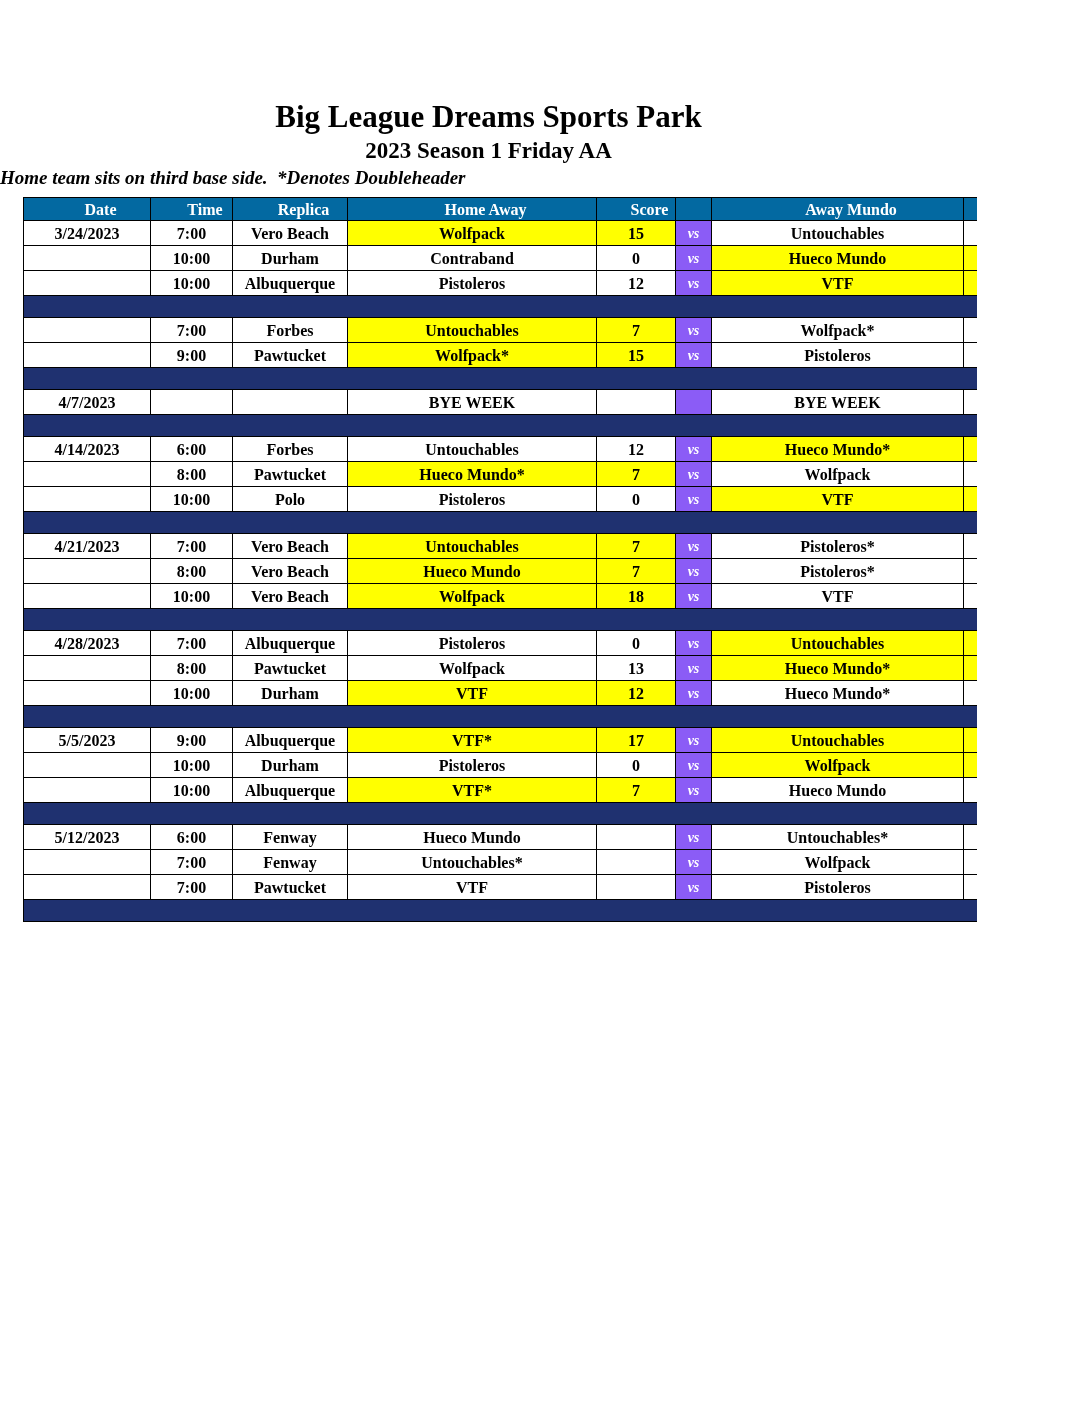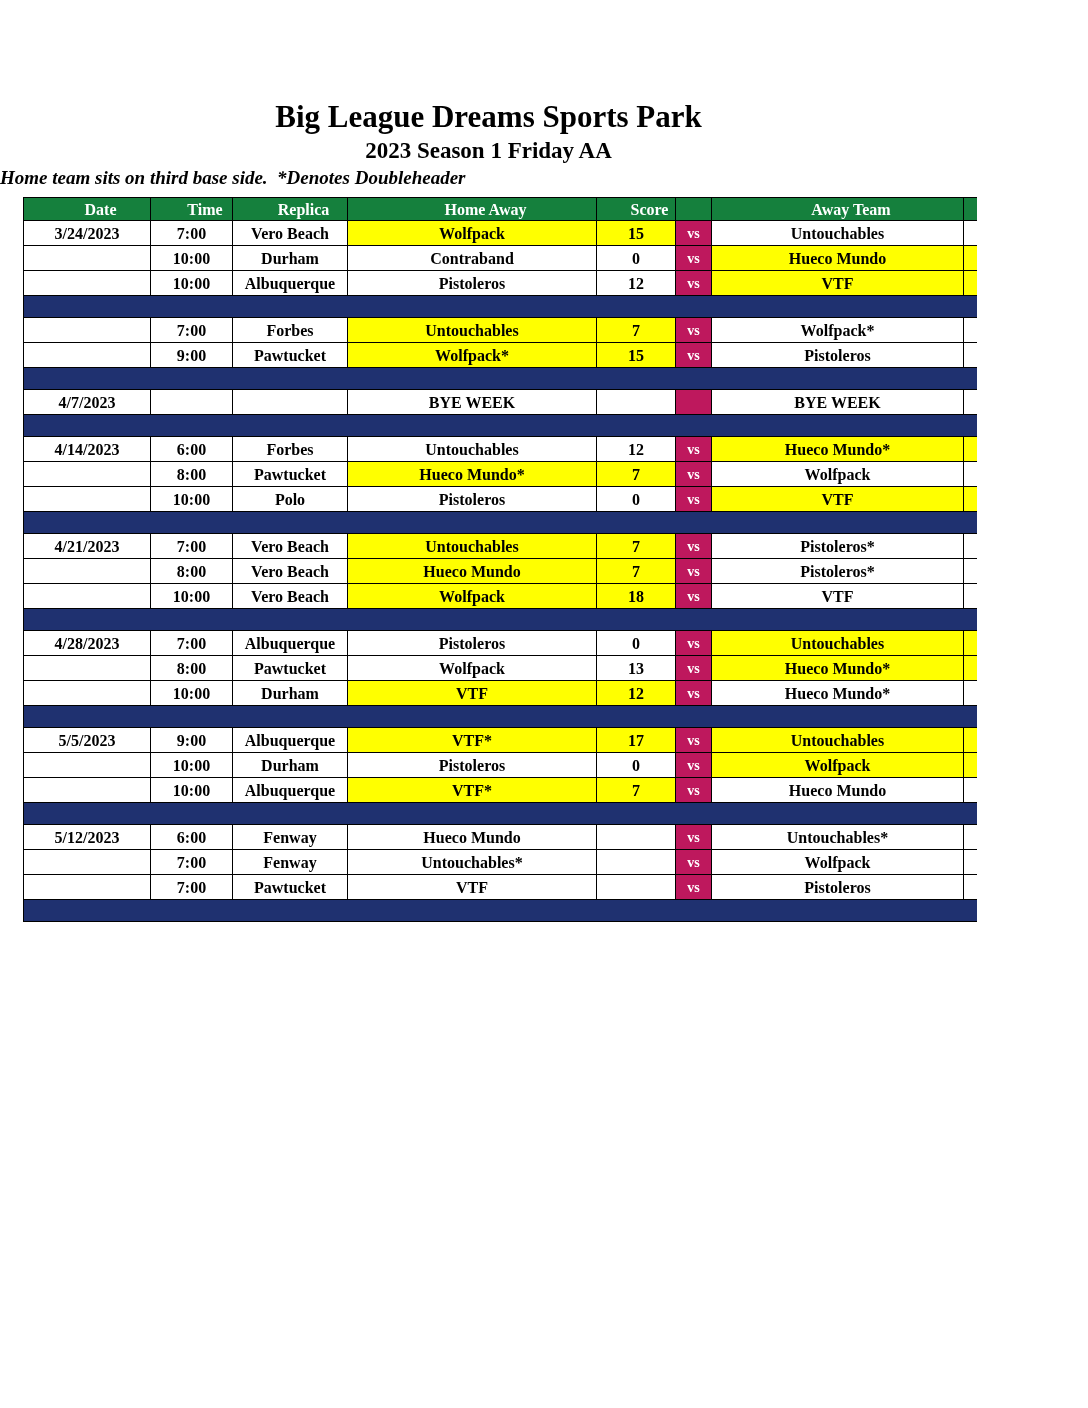--- a/index.html
+++ b/index.html
@@ -52,29 +52,30 @@
     font-weight: bold;
     text-align: center;
     font-size: 16px;
     padding: 0 2px;
     height: 25px;
     line-height: 1.1;
     overflow: hidden;
     white-space: nowrap;
   }
   table.schedule th {
-    background: #15803d;
+    background: #0369a1;
     color: #ffffff;
     height: 23px;
     font-size: 16px;
     padding-left: 29px;
   }
   table.schedule td.vs {
-    background: #be185d;
+    background: #8b5cf6;
     color: #ffffff;
+    font-style: italic;
     font-size: 14px;
   }
   table.schedule td.hl {
     background: #ffff00;
   }
   table.schedule td.spacer {
     background: #1f3170;
     height: 22px;
     border: 1px solid #000;
   }
@@ -105,21 +106,21 @@
       <col style="width:77px">
     </colgroup>
     <thead>
       <tr>
         <th>Date</th>
         <th>Time</th>
         <th>Replica</th>
         <th>Home Away</th>
         <th>Score</th>
         <th></th>
-        <th>Away Team</th>
+        <th>Away Mundo</th>
         <th>Score</th>
       </tr>
     </thead>
     <tbody>
         <tr>
           <td>3/24/2023</td>
           <td>7:00</td>
           <td>Vero Beach</td>
           <td class="hl">Wolfpack</td>
           <td class="hl">15</td>

